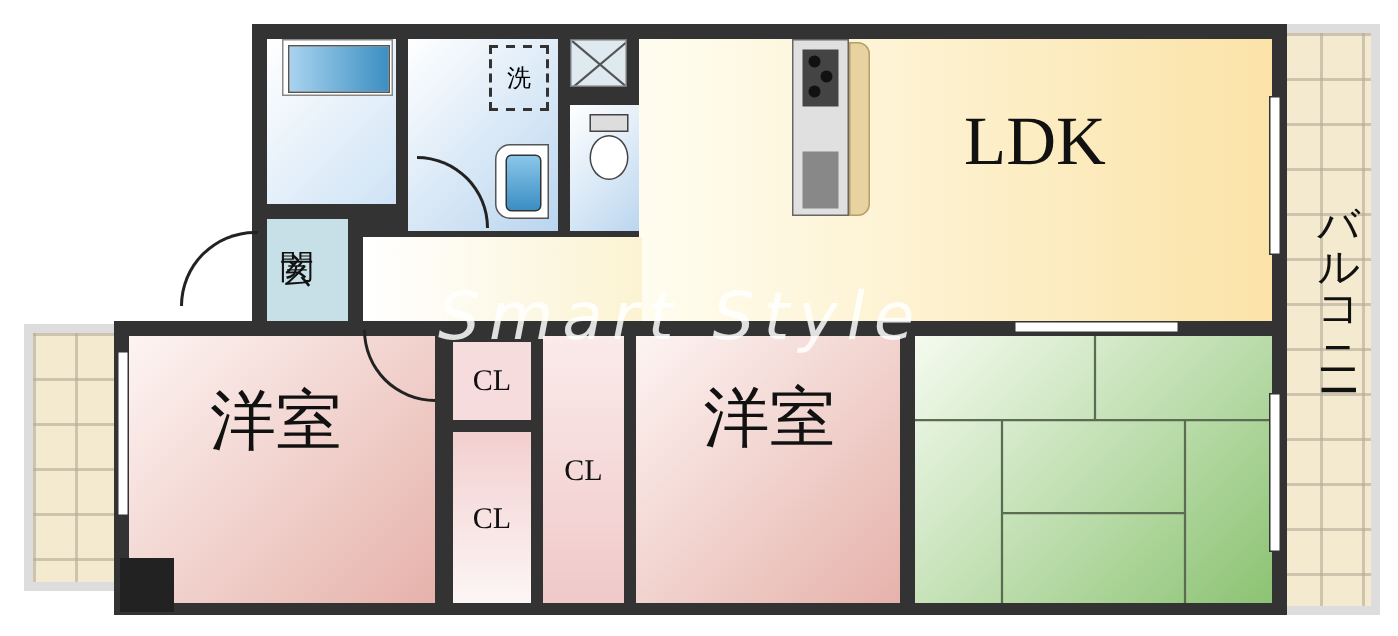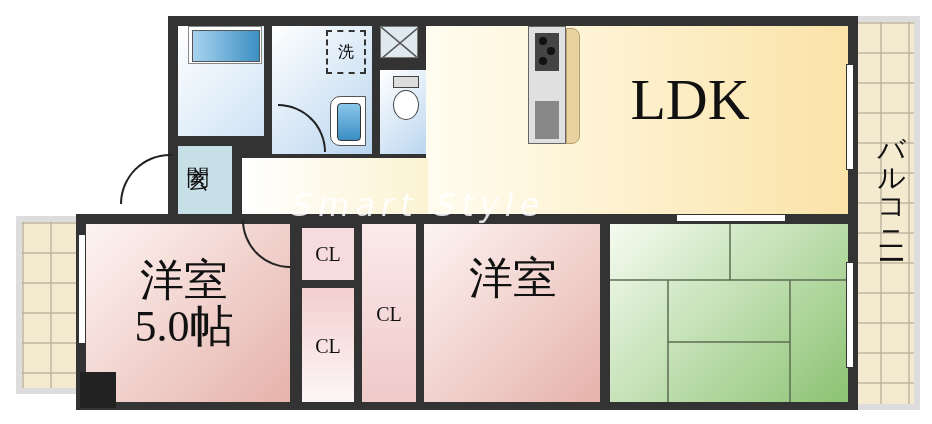--- a/index.html
+++ b/index.html
@@ -3,32 +3,32 @@
 <meta charset="utf-8">
 <style>
   html, body { margin: 0; padding: 0; background: #ffffff; }
   body { width: 932px; height: 424px; position: relative; overflow: hidden;
          font-family: "DejaVu Serif", "Liberation Serif", serif; }
   .abs { position: absolute; box-sizing: border-box; }
   .wall { background: #333333; }
   .room-label { position: absolute; color: #111; text-align: center; line-height: 1.05;
                 font-family: "Liberation Serif", "DejaVu Serif", serif; }
   .small-label { font-size: 20px; }
-  .big-label { font-size: 58px; }
+  .big-label { font-size: 46px; }
   .win { position: absolute; background: #fff; border: 1.5px solid #333; box-sizing: border-box; }
   .door-arc { position: absolute; border: 2px solid #222; box-sizing: border-box; }
   .balcony-grid {
     background-color: #f4ead0;
     background-image:
       linear-gradient(to right, rgba(180,170,150,0.6) 2px, transparent 2px),
       linear-gradient(to bottom, rgba(180,170,150,0.6) 2px, transparent 2px);
     background-size: 28px 30px;
   }
   .watermark { position: absolute; color: rgba(255,255,255,0.85); font-family: "DejaVu Sans", sans-serif;
-               font-size: 32px; letter-spacing: 6px; font-style: italic; }
+               font-size: 44px; letter-spacing: 6px; font-style: italic; }
 </style>
 </head>
 <body>
 
 <div class="abs balcony-grid" style="left:16px; top:216px; width:66px; height:178px; border:6px solid #ddd;"></div>
 
 <div class="abs balcony-grid" style="left:852px; top:16px; width:68px; height:394px; border:6px solid #ddd; border-left:none;"></div>
 <div class="room-label" style="left:862px; top:118px; width:44px; font-size:28px; writing-mode: vertical-rl;">バルコニー</div>
 
 <div class="abs wall" style="left:168px; top:16px; width:690px; height:200px;"></div>
@@ -79,21 +79,20 @@
 <div class="abs" style="left:242px; top:158px; width:186px; height:56px; background:linear-gradient(to right,#ffffff,#fbf3d2);"></div>
 
 <div class="abs" style="left:178px; top:146px; width:54px; height:68px; background:#c7dfe6;"></div>
 <div class="room-label small-label" style="left:186px; top:150px; width:24px; font-size:22px; writing-mode: vertical-rl;">玄関</div>
 <div class="door-arc" style="left:120px; top:154px; width:52px; height:50px; border-radius:52px 0 0 0; border-right:none; border-bottom:none;"></div>
 
 <div class="abs" style="left:86px; top:224px; width:204px; height:178px; background:linear-gradient(135deg,#fdf4f2,#e6b2ab);"></div>
 <div class="abs" style="left:80px; top:372px; width:36px; height:36px; background:#222;"></div>
 <div class="room-label big-label" style="left:104px; top:258px; width:160px; font-size:44px;">
   <div>洋室</div>
-  <div>5.0帖</div>
 </div>
 <div class="win" style="left:78px; top:234px; width:8px; height:110px;"></div>
 <div class="door-arc" style="left:242px; top:220px; width:48px; height:48px; border-radius:0 0 0 48px; border-top:none; border-right:none;"></div>
 
 <div class="abs" style="left:302px; top:228px; width:52px; height:52px; background:#f6dcdc;"></div>
 <div class="room-label small-label" style="left:302px; top:244px; width:52px;">CL</div>
 
 <div class="abs" style="left:302px; top:288px; width:52px; height:114px; background:linear-gradient(#f3cfcf,#fdf6f6);"></div>
 <div class="room-label small-label" style="left:302px; top:336px; width:52px;">CL</div>
 

